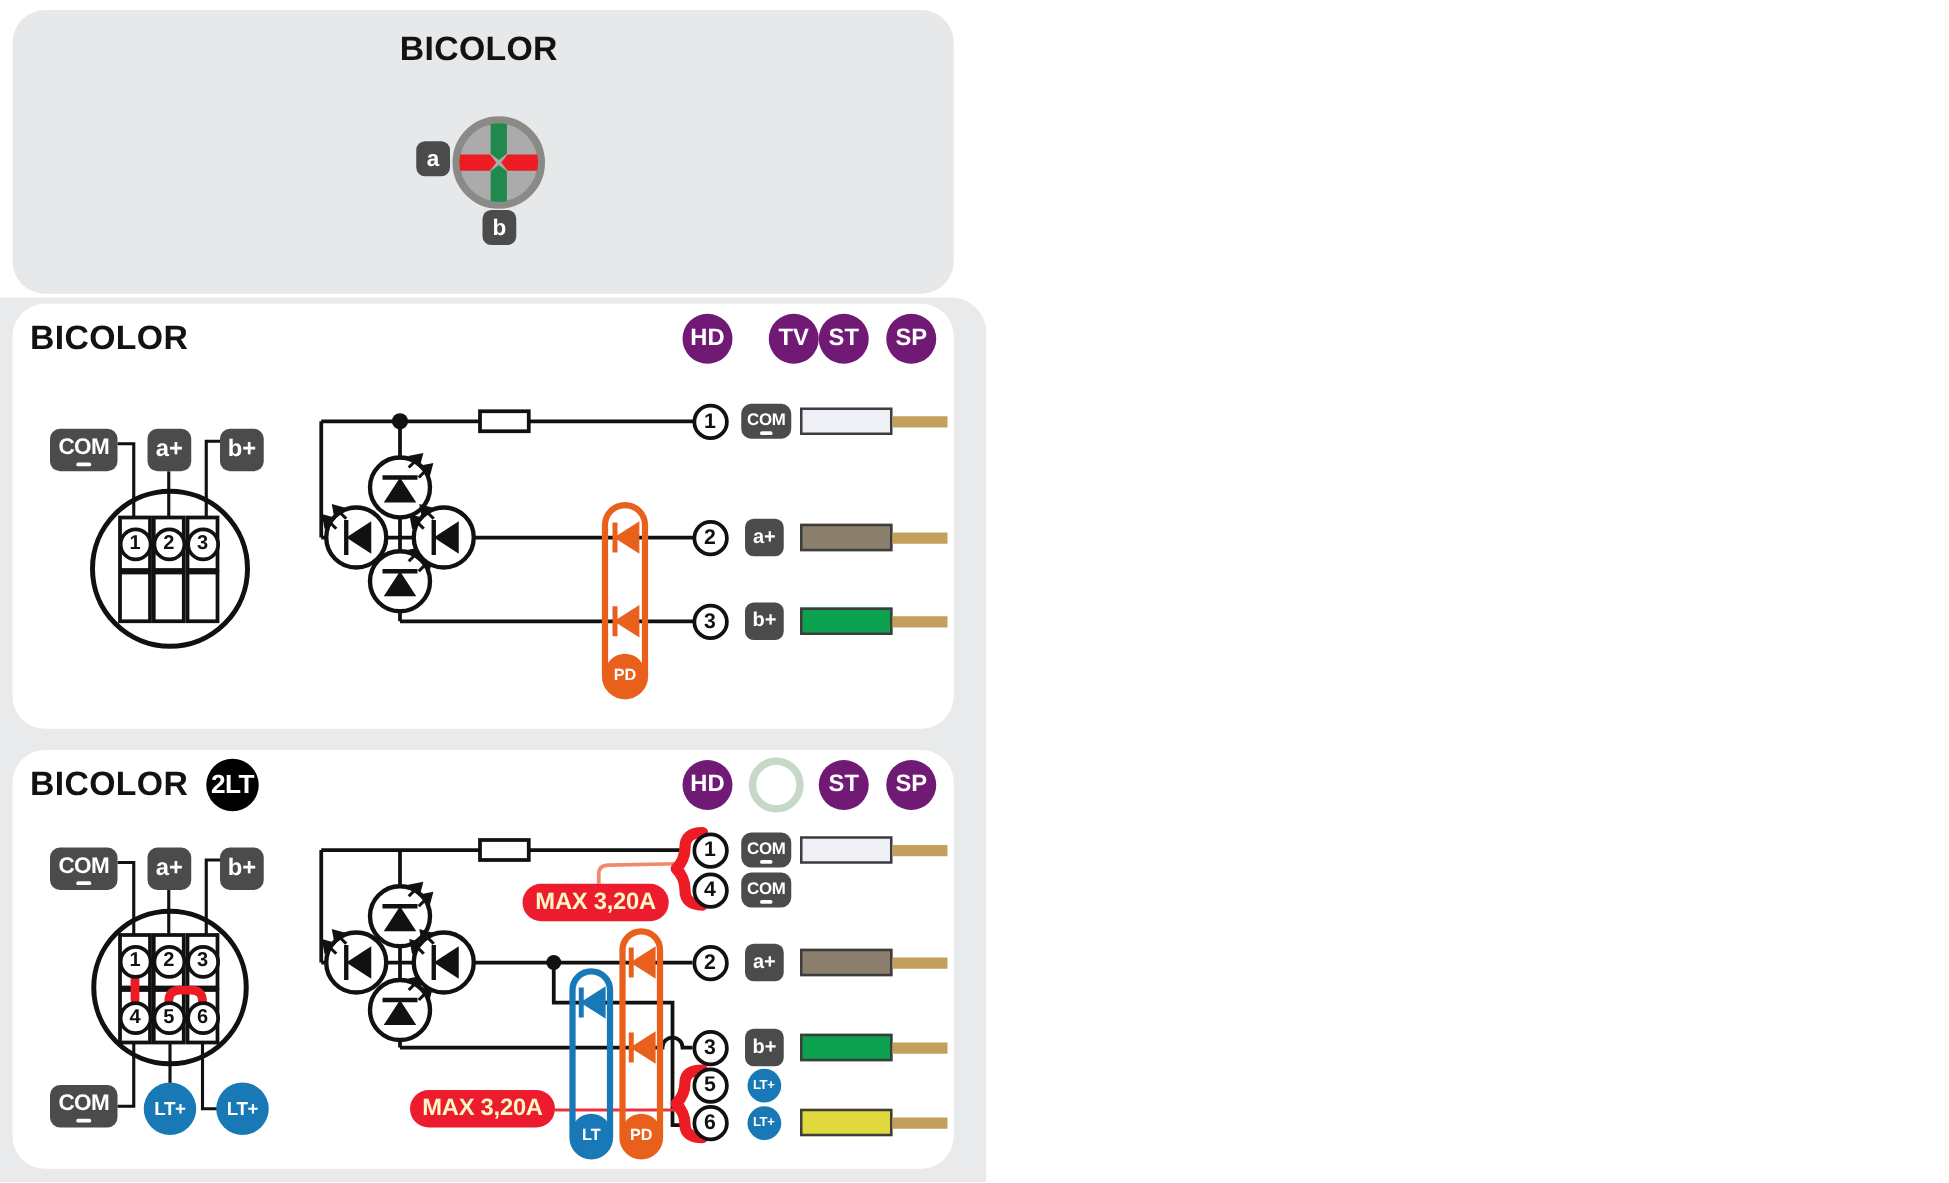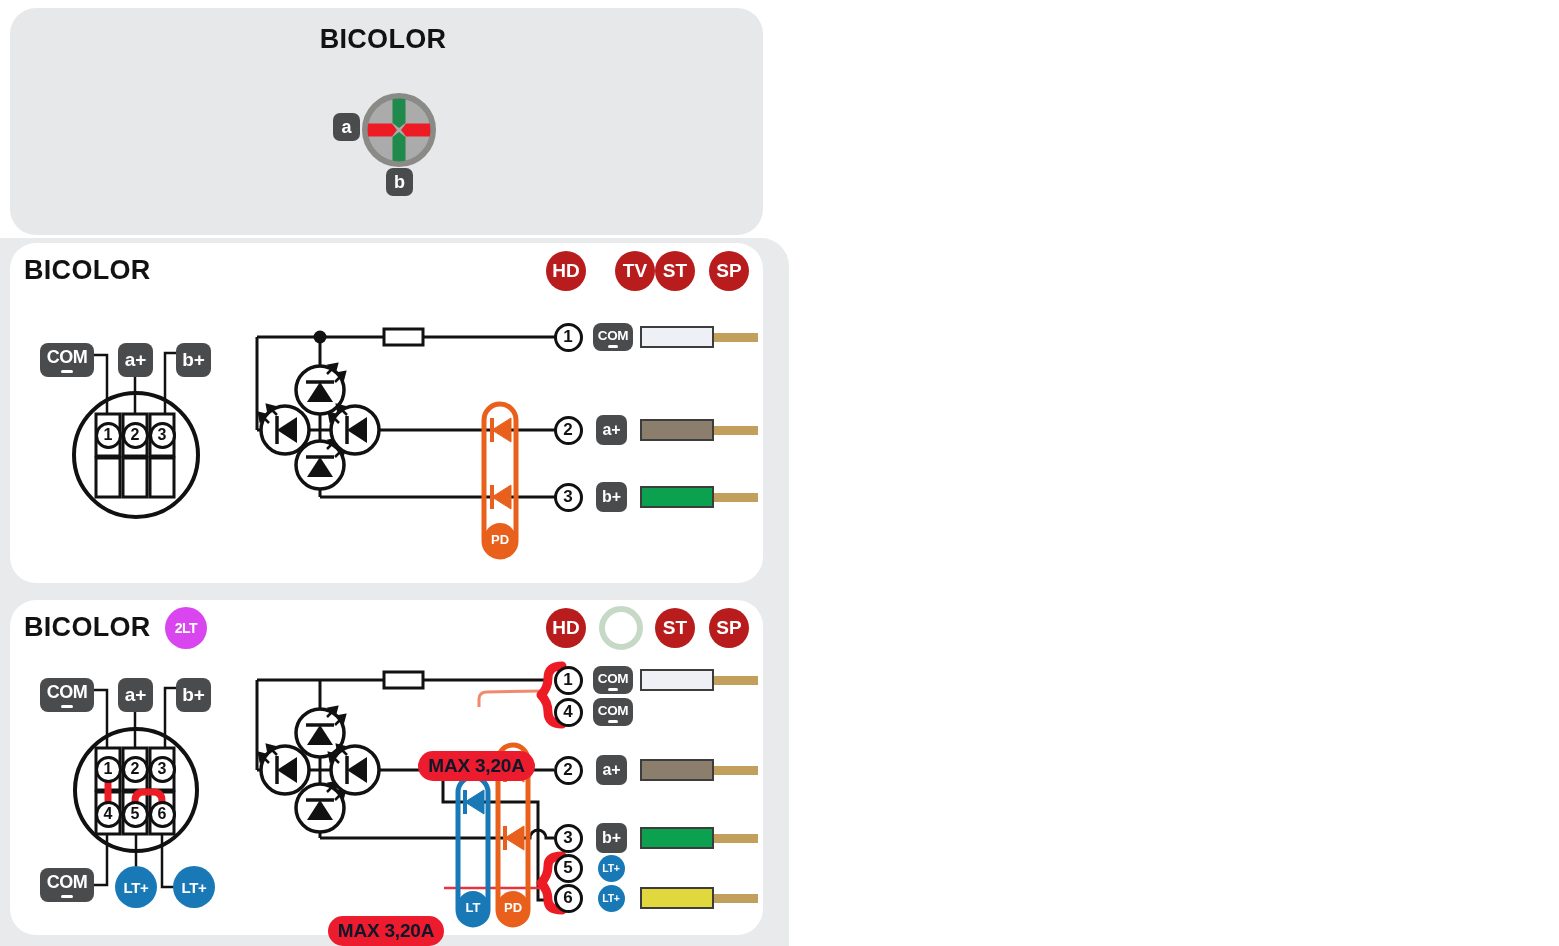--- a/index.html
+++ b/index.html
@@ -21,30 +21,30 @@
   .ptitle {
     position:absolute; left:14px; top:12px; font-size:27px; font-weight:800;
     color:#121212; letter-spacing:.3px; white-space:nowrap;
   }
   .ptitle-center { left:283px; top:16px; width:180px; text-align:center; }
 
   .schem { position:absolute; left:0; top:0; pointer-events:none; }
 
   .gbadge {
     position:absolute; top:8px; width:40px; height:40px; border-radius:50%;
-    background:#b91c1c; color:#fff; font-weight:800; font-size:19px;
+    background:#701a75; color:#fff; font-weight:800; font-size:19px;
     display:flex; align-items:center; justify-content:center;
   }
   .ring {
     position:absolute; width:44px; height:44px; border-radius:50%;
     border:6px solid #c6d9c7; box-sizing:border-box; background:transparent;
   }
   .badge-2lt {
     position:absolute; left:155px; top:7px; width:42px; height:42px; border-radius:50%;
-    background:#d946ef; color:#fff; font-weight:800; font-size:14px;
+    background:#000000; color:#fff; font-weight:800; font-size:21px;
     display:flex; align-items:center; justify-content:center; letter-spacing:-.5px;
   }
   .dbadge {
     position:absolute; background:#4a4b4d; color:#fff; border-radius:8px;
     display:flex; align-items:center; justify-content:center; font-weight:800;
   }
   .sq34 { width:35px; height:34px; font-size:19px; }
   .com-lg { width:54px; height:34px; font-size:18px; letter-spacing:-.5px; padding-bottom:0; }
   .com-lg .t { position:relative; top:-3px; }
   .com-sm { width:40px; height:28px; font-size:13.5px; letter-spacing:-.3px; }
@@ -68,24 +68,23 @@
     position:absolute; width:42px; height:42px; border-radius:50%; background:#1879b6;
     color:#fff; font-weight:800; font-size:15px;
     display:flex; align-items:center; justify-content:center; letter-spacing:-.3px;
   }
   .ltsm {
     position:absolute; width:27px; height:27px; border-radius:50%; background:#1879b6;
     color:#fff; font-weight:800; font-size:10.5px;
     display:flex; align-items:center; justify-content:center; letter-spacing:-.3px;
   }
   .maxbadge {
-    position:absolute; background:#ec1b2d; color:#0f172a; border-radius:15px;
+    position:absolute; background:#ec1b2d; color:#fef9c3; border-radius:15px;
     font-weight:800; font-size:19px; display:flex; align-items:center; justify-content:center;
     letter-spacing:-.2px;
-    margin-top:44px;
   }
   .wire { position:absolute; width:70px; height:18px; border:2.5px solid #3d3d3d; }
   .w-white  { background:#eef0f6; }
   .w-gray   { background:#8c7e6d; }
   .w-green  { background:#0ba14e; }
   .w-yellow { background:#e0d83d; }
   .wtip { position:absolute; width:44px; height:9px; background:#c2a05c; }
 
   .tag {
     position:absolute; width:27px; height:28px; background:#4a4b4d; color:#fff;

